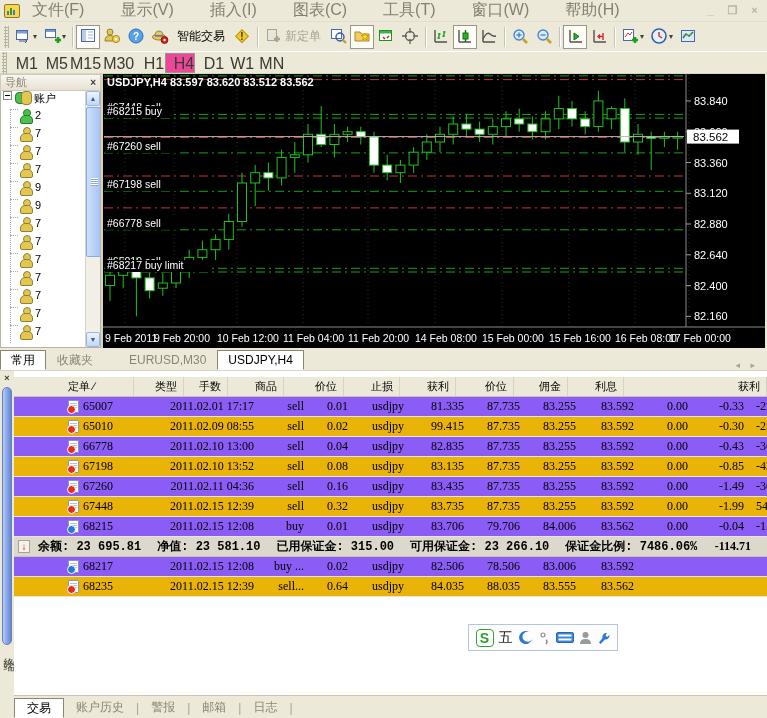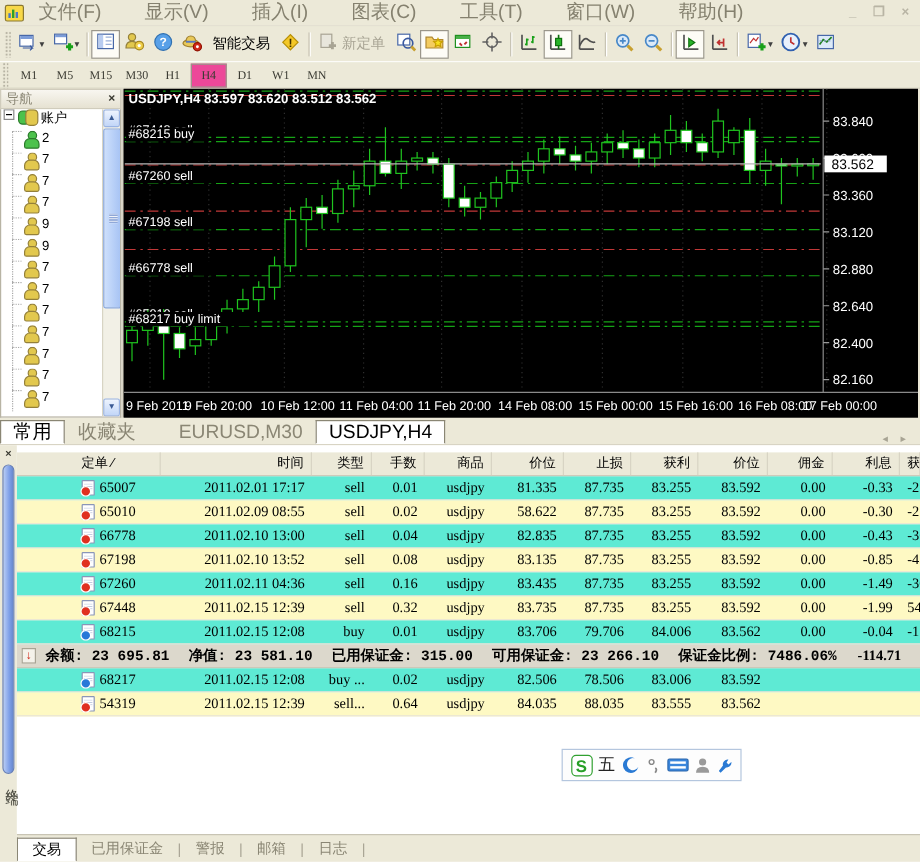--- a/index.html
+++ b/index.html
@@ -20,21 +20,21 @@
   .toolbar { height:30px; display:flex; align-items:center; padding:0 2px; background:#ece9d8; border-bottom:1px solid #ffffff; }
   .grip { width:5px; height:22px; margin:0 2px; background-image:radial-gradient(circle, #b8b4a4 1px, transparent 1.2px); background-size:3px 3px; }
   .tbtn { height:24px; min-width:24px; display:flex; align-items:center; justify-content:center; gap:1px; border:1px solid transparent; padding:0 2px; }
   .tbtn.pressed { border:1px solid #9a968a; background:#fdfcf6; }
   .tbtn .dd { font-size:8px; color:#404040; }
   .tbtn .lbl { font-size:12px; padding:0 2px; }
   .tbtn.disabled .lbl { color:#a8a494; }
   .tsep { width:1px; height:20px; background:#c8c4b4; margin:0 3px; box-shadow:1px 0 0 #fff; }
   
   .tfbar { height:22px; display:flex; align-items:center; background:#ece9d8; border-bottom:1px solid #d8d4c4; }
-  .tf-btn { min-width:30px; height:20px; text-align:center; line-height:20px; font-size:10px; color:#3a3a32; border:1px solid transparent;font-family:Liberation Serif, serif; }
+  .tf-btn { min-width:30px; height:20px; text-align:right; line-height:20px; font-size:16px; color:#3a3a32; border:1px solid transparent; }
   .tf-btn.active { background:#ec4899; border:1px solid #9a968a; }
   
   .main { display:flex; height:274px; }
   .navpanel { width:103px; display:flex; flex-direction:column; background:#ece9d8; border-right:2px solid #d8d4c4; }
   .nav-head { height:17px; display:flex; align-items:center; padding:0 4px; color:#8a8674; font-size:11px; background:linear-gradient(#f8f6f0,#e6e2d2); border:1px solid #d0ccbc; }
   .nav-close { margin-left:auto; color:#3a3a32; font-weight:bold; font-size:10px; }
   .nav-tree { flex:1; background:#fff; border:1px solid #b8b4a4; border-top:none; position:relative; overflow:hidden; }
   .tree-row { height:18px; display:flex; white-space:nowrap; overflow:hidden; font-size:11px; }
   .expand-box { width:9px; height:9px; border:1px solid #8a8a8a; background:#fff; margin:0 3px 0 2px; position:relative; flex:none; }
   .expand-box::after { content:""; position:absolute; left:1px; top:3px; width:5px; height:1px; background:#000; }
@@ -48,32 +48,32 @@
   .tree-indent { width:10px; height:18px; flex:none; border-right:1px dotted #a8a8a8; }
   .tree-dash { width:7px; height:0; flex:none; border-top:1px dotted #a8a8a8; margin-right:1px; }
   .vscroll { position:absolute; right:0; top:0; bottom:0; width:15px; background:#f2f0e6; border-left:1px solid #d8d4c4; }
   .scr-arrow { height:15px; background:linear-gradient(#eef4fe,#c2d6f8); border:1px solid #9ab4e4; border-radius:2px; color:#3a5a94; font-size:7px; text-align:center; line-height:14px; }
   .scr-thumb { position:absolute; top:16px; left:0; width:15px; height:150px; background:linear-gradient(90deg,#cee0fc,#a8c4f4); border:1px solid #88a8e0; border-radius:2px; }
   .scr-thumb::after { content:""; position:absolute; left:4px; top:70px; width:7px; height:8px; background-image:linear-gradient(#fff 1px, #90a8d8 1px); background-size:7px 2px; }
   .scr-down { position:absolute; bottom:0; left:0; right:0; }
   .chartwrap { width:662px; background:#000; position:relative; }
   
   .tabsrow { height:23px; display:flex; align-items:flex-end; background:#ece9d8; border-bottom:1px solid #d8d4c4; }
-  .tab { height:20px; line-height:19px; padding:0 10px; color:#8a8674; font-size:16px; border:1px solid transparent; }
+  .tab { height:20px; line-height:19px; padding:0 10px; color:#8a8674; font-size:12px; border:1px solid transparent; }
   .tab.active { background:#fff; border:1px solid #8a8674; border-bottom:1px solid #fff; color:#000; }
   .tab-arrows { margin-left:auto; padding-right:8px; color:#a8a494; font-size:9px; letter-spacing:4px; }
   
   .terminal { height:347px; position:relative; background:#fff; }
   .term-side { position:absolute; left:0; top:0; bottom:0; width:14px; background:#ece9d8; z-index:3; }
   .term-close { width:12px; height:12px; margin:2px 0 2px 1px; text-align:center; line-height:11px; font-size:9px; font-weight:bold; color:#3a3a32; }
   .term-grip { margin-left:2px; width:10px; height:258px; border-radius:5px; background:linear-gradient(90deg,#b8ccf4,#7e9fe8 60%,#6888cc); border:1px solid #6880b8; }
   .side-title { margin:4px 0 0 1px; writing-mode:vertical-rl; font-size:11px; color:#4a4a40; letter-spacing:2px; }
   .ttable { position:absolute; left:14px; right:0; top:6px; font-family:"Liberation Serif", serif; font-size:12px; }
-  .trow { display:flex; height:20px; align-items:center; border-bottom:1px solid #e8e4d8; background:#5eead4; }
-  .trow.alt { background:#fef9c3;font-family:Liberation Serif, serif; }
+  .trow { display:flex; height:20px; align-items:center; border-bottom:1px solid #e8e4d8; background:#8b5cf6; }
+  .trow.alt { background:#eab308;font-family:Liberation Serif, serif; }
   .trow.header { font-family:"Liberation Sans", sans-serif; font-size:11px; background:#ece9d8; border-bottom:1px solid #c8c4b4; }
   .trow.header .cell { border-right:1px solid #d8d4c4; height:100%; line-height:19px; }
   .cell { padding:0 6px; text-align:right; overflow:hidden; white-space:nowrap; flex:none; }
   .c0 { width:72px; text-align:left; display:flex; align-items:center; gap:4px;margin-left:48px; }
   .c1 { width:126px; } .c2 { width:50px; } .c3 { width:44px; } .c4 { width:56px; }
   .c5 { width:60px; } .c6 { width:56px; } .c7 { width:56px; } .c8 { width:58px; }
   .c9 { width:54px; } .c10 { width:56px; } .c11 { flex:1; }
   .doc-icon { width:11px; height:13px; background:#fff; border:1px solid #8a96b8; position:relative; flex:none; border-radius:1px; }
   .doc-icon::before { content:""; position:absolute; left:1px; top:2px; width:7px; height:6px; background-image:linear-gradient(#b8c4dc 1px, transparent 1px); background-size:7px 2px; }
   .doc-icon::after { content:""; position:absolute; left:-2px; bottom:-2px; width:7px; height:7px; border-radius:50%; border:1px solid #fff; }
@@ -562,21 +562,20 @@
 
 <div class="terminal">
   <div class="term-side">
     <div class="term-close">×</div>
     <div class="term-grip"></div>
     <div class="side-title">终端</div>
   </div>
   <div class="ttable" id="ttable">
       <div class="trow header">
         <div class="cell c0">定单  ∕</div>
-        <div class="cell c1">时间</div>
         <div class="cell c2">类型</div>
         <div class="cell c3">手数</div>
         <div class="cell c4">商品</div>
         <div class="cell c5">价位</div>
         <div class="cell c6">止损</div>
         <div class="cell c7">获利</div>
         <div class="cell c8">价位</div>
         <div class="cell c9">佣金</div>
         <div class="cell c10">利息</div>
         <div class="cell c11">获利</div>
@@ -600,21 +599,21 @@
       </div>
       <div class="trow alt">
         <div class="cell c0">
           <span class="doc-icon red"></span>
           <span>65010</span>
         </div>
         <div class="cell c1">2011.02.09 08:55</div>
         <div class="cell c2">sell</div>
         <div class="cell c3">0.02</div>
         <div class="cell c4">usdjpy</div>
-        <div class="cell c5">58.622</div>
+        <div class="cell c5">99.415</div>
         <div class="cell c6">87.735</div>
         <div class="cell c7">83.255</div>
         <div class="cell c8">83.592</div>
         <div class="cell c9">0.00</div>
         <div class="cell c10">-0.30</div>
         <div class="cell c11">-25.29</div>
       </div>
       <div class="trow">
         <div class="cell c0">
           <span class="doc-icon red"></span>
@@ -722,21 +721,21 @@
         <div class="cell c6">78.506</div>
         <div class="cell c7">83.006</div>
         <div class="cell c8">83.592</div>
         <div class="cell c9"></div>
         <div class="cell c10"></div>
         <div class="cell c11"></div>
       </div>
       <div class="trow alt">
         <div class="cell c0">
           <span class="doc-icon red"></span>
-          <span>54319</span>
+          <span>68235</span>
         </div>
         <div class="cell c1">2011.02.15 12:39</div>
         <div class="cell c2">sell...</div>
         <div class="cell c3">0.64</div>
         <div class="cell c4">usdjpy</div>
         <div class="cell c5">84.035</div>
         <div class="cell c6">88.035</div>
         <div class="cell c7">83.555</div>
         <div class="cell c8">83.562</div>
         <div class="cell c9"></div>
@@ -762,21 +761,21 @@
     <svg width="13" height="14">
         <circle cx="6.5" cy="4" r="3" fill="#9a9a9a"></circle>
         <path d="M1 13 Q1 8 6.5 8 Q12 8 12 13Z" fill="#9a9a9a"></path>
       </svg>
     <svg width="14" height="14">
         <path d="M10 2 A4 4 0 0 0 5.5 7 L2 11.5 L3.5 13 L8 8.5 A4 4 0 0 0 12.5 4 L10 6 L8.5 4.5 Z" fill="#2a7ad4"></path>
       </svg>
   </div>
   <div class="bottom-tabs" id="btabs">
       <div class="btab active">交易</div>
-      <div class="btab">已用保证金</div>
+      <div class="btab">账户历史</div>
       <span class="btab-sep">|</span>
       <div class="btab">警报</div>
       <span class="btab-sep">|</span>
       <div class="btab">邮箱</div>
       <span class="btab-sep">|</span>
       <div class="btab">日志</div>
       <span class="btab-sep">|</span>
     </div>
 </div>
 

